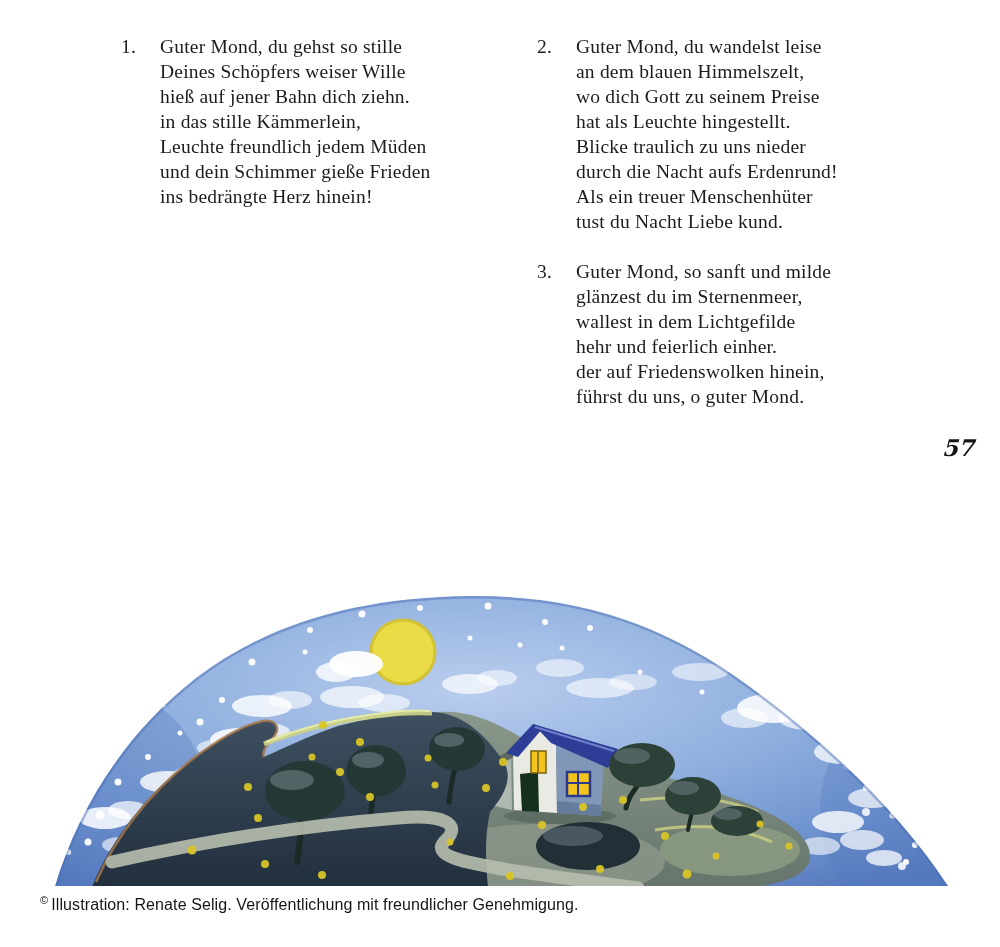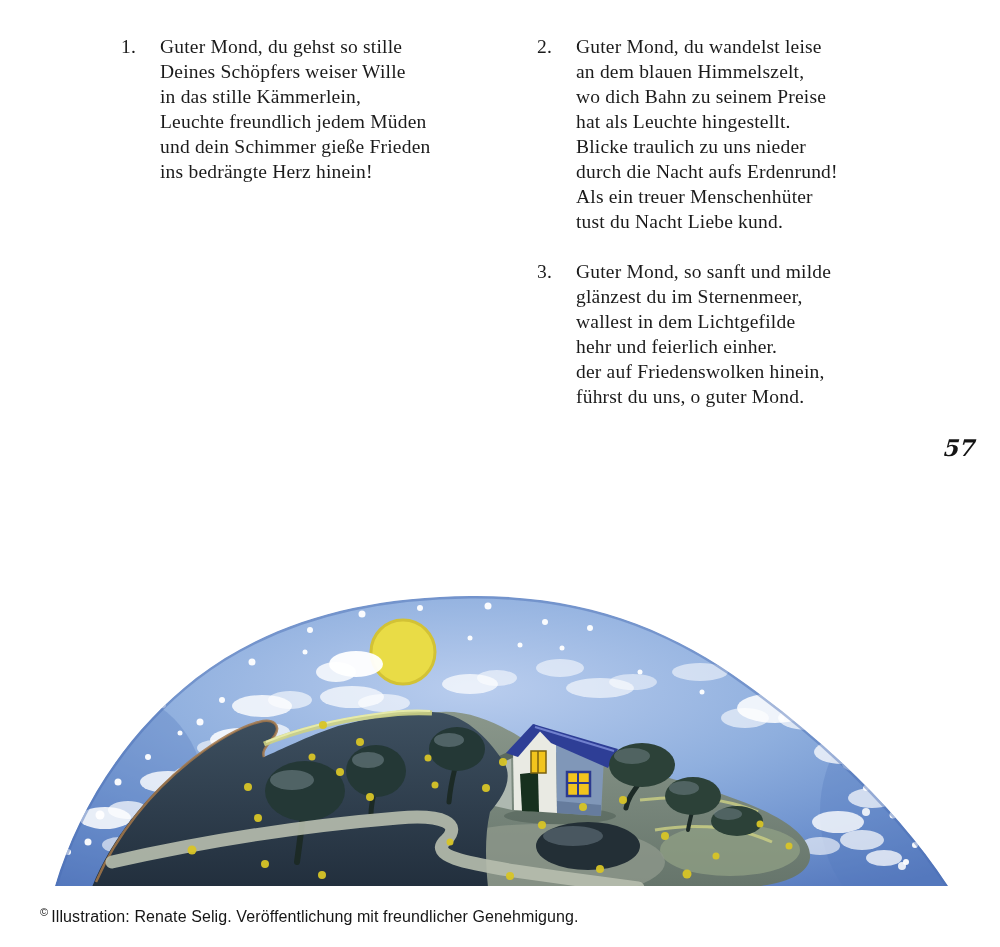--- a/index.html
+++ b/index.html
@@ -18,21 +18,21 @@
   #verse-2{left:526px;top:34px;}
   #verse-3{left:526px;top:259px;}
   .pagenum{
     position:absolute;left:944px;top:434px;
     font-family:"DejaVu Serif", serif;font-weight:bold;font-style:italic;
     font-size:23px;color:#141414;transform:skewX(-4deg);
   }
   .credit{
     position:absolute;left:40px;top:894px;
     font-family:"Liberation Sans", sans-serif;font-size:16px;color:#161616;
-    letter-spacing:.1px;white-space:nowrap;margin-top:12px;
+    letter-spacing:.1px;white-space:nowrap;
   }
   .credit sup{font-size:11px;vertical-align:6px;margin-right:3px;}
   .illustration{position:absolute;left:0;top:0;width:1000px;height:947px;}
 </style>
 </head>
 <body>
 
 <svg class="illustration" viewBox="0 0 1000 947" xmlns="http://www.w3.org/2000/svg" aria-hidden="true">
   <defs>
     <radialGradient id="skyGrad" cx="47%" cy="32%" r="82%">
@@ -279,33 +279,34 @@
 
     <path fill="none" stroke-width="5" opacity=".45" d="M 55 886 C 78 810, 124 734, 196 678 C 268 623, 360 597, 470 596 C 582 595, 668 627, 746 684 C 824 740, 900 812, 948 886" stroke="#4a6cb4"></path>
   </g>
 </svg>
 
 <div class="verse" id="verse-1">
   <span class="vnum">1.</span>
   <span class="vlines">
     <span class="vline">Guter Mond, du gehst so stille</span>
     <span class="vline">Deines Schöpfers weiser Wille</span>
+    <span class="vline">hieß auf jener Bahn dich ziehn.</span>
     <span class="vline">in das stille Kämmerlein,</span>
     <span class="vline">Leuchte freundlich jedem Müden</span>
     <span class="vline">und dein Schimmer gieße Frieden</span>
     <span class="vline">ins bedrängte Herz hinein!</span>
   </span>
 </div>
 
 <div class="verse" id="verse-2">
   <span class="vnum">2.</span>
   <span class="vlines">
     <span class="vline">Guter Mond, du wandelst leise</span>
     <span class="vline">an dem blauen Himmelszelt,</span>
-    <span class="vline">wo dich Bahn zu seinem Preise</span>
+    <span class="vline">wo dich Gott zu seinem Preise</span>
     <span class="vline">hat als Leuchte hingestellt.</span>
     <span class="vline">Blicke traulich zu uns nieder</span>
     <span class="vline">durch die Nacht aufs Erdenrund!</span>
     <span class="vline">Als ein treuer Menschenhüter</span>
     <span class="vline">tust du Nacht Liebe kund.</span>
   </span>
 </div>
 
 <div class="verse" id="verse-3">
   <span class="vnum">3.</span>

